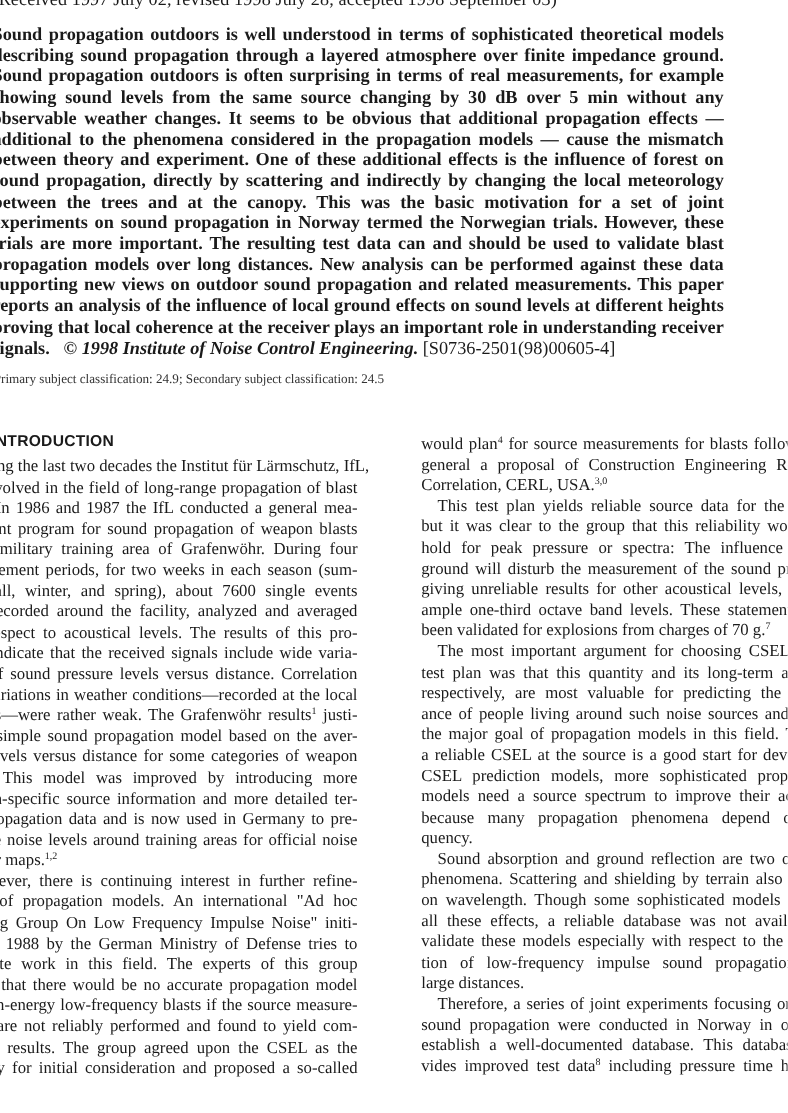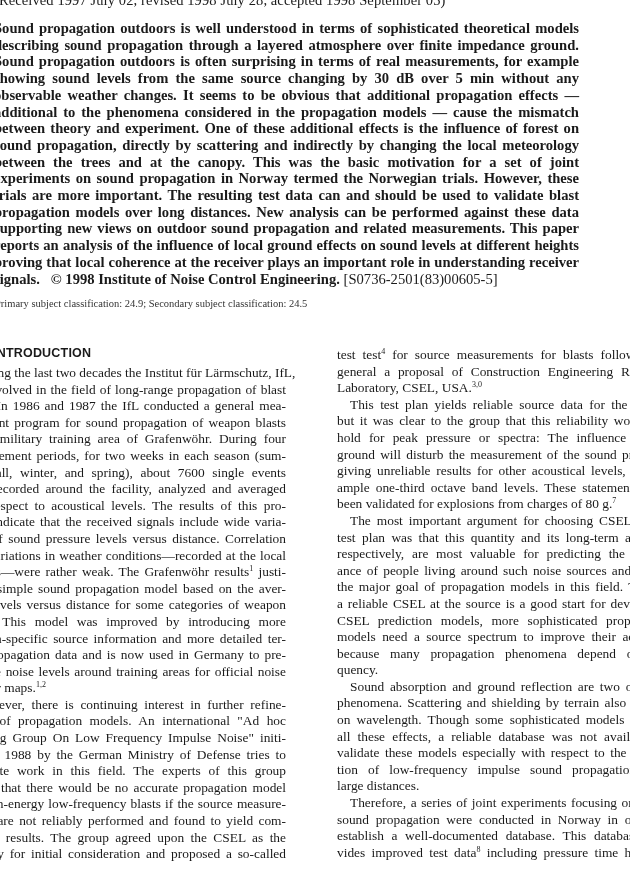--- a/index.html
+++ b/index.html
@@ -46,20 +46,21 @@
     .abstract .line {
       display: block;
       white-space: nowrap;
       text-align: justify;
       text-align-last: justify;
     }
     .abstract .line.last {
       text-align-last: left;
     }
     .abstract .copyright {
+      font-style: italic;
       margin-top: 48px;
     }
     .abstract .code {
       font-weight: normal;
     }
     .classification {
       position: absolute;
       left: -5px;
       top: 298px;
       font-size: 10.5px;
@@ -124,21 +125,21 @@
     <span class="line">additional to the phenomena considered in the propagation models — cause the mismatch</span>
     <span class="line">between theory and experiment. One of these additional effects is the influence of forest on</span>
     <span class="line">sound propagation, directly by scattering and indirectly by changing the local meteorology</span>
     <span class="line">between the trees and at the canopy. This was the basic motivation for a set of joint</span>
     <span class="line">experiments on sound propagation in Norway termed the Norwegian trials. However, these</span>
     <span class="line">trials are more important. The resulting test data can and should be used to validate blast</span>
     <span class="line">propagation models over long distances. New analysis can be performed against these data</span>
     <span class="line">supporting new views on outdoor sound propagation and related measurements. This paper</span>
     <span class="line">reports an analysis of the influence of local ground effects on sound levels at different heights</span>
     <span class="line">proving that local coherence at the receiver plays an important role in understanding receiver</span>
-    <span class="line last"><span>signals.</span>&nbsp;&nbsp;&nbsp;<span class="copyright">© 1998 Institute of Noise Control Engineering.</span>&nbsp;<span class="code">[S0736-2501(83)00605-5]</span></span>
+    <span class="line last"><span>signals.</span>&nbsp;&nbsp;&nbsp;<span class="copyright">© 1998 Institute of Noise Control Engineering.</span>&nbsp;<span class="code">[S0736-2501(98)00605-4]</span></span>
   </div>
 
   <div class="classification">Primary subject classification: 24.9; Secondary subject classification: 24.5</div>
 
   <div class="section-heading">INTRODUCTION</div>
 
   <div class="col col-left">
     <span class="line indent">During the last two decades the Institut für Lärmschutz, IfL,</span>
     <span class="line">was involved in the field of long-range propagation of blast</span>
     <span class="line">noise. In 1986 and 1987 the IfL conducted a general mea-</span>
@@ -165,31 +166,31 @@
     <span class="line">ated in 1988 by the German Ministry of Defense tries to</span>
     <span class="line">stimulate work in this field. The experts of this group</span>
     <span class="line">agreed that there would be no accurate propagation model</span>
     <span class="line">for high-energy low-frequency blasts if the source measure-</span>
     <span class="line">ments are not reliably performed and found to yield com-</span>
     <span class="line">parable results. The group agreed upon the CSEL as the</span>
     <span class="line">quantity for initial consideration and proposed a so-called</span>
   </div>
 
   <div class="col col-right">
-    <span class="line"><span>test test</span><sup>4</sup><span> for source measurements for blasts following in</span></span>
+    <span class="line"><span>would plan</span><sup>4</sup><span> for source measurements for blasts following in</span></span>
     <span class="line">general a proposal of Construction Engineering Research</span>
-    <span class="line last"><span>Laboratory, CSEL, USA.</span><sup>3,0</sup></span>
+    <span class="line last"><span>Correlation, CERL, USA.</span><sup>3,0</sup></span>
 
     <span class="line indent">This test plan yields reliable source data for the CSEL,</span>
     <span class="line">but it was clear to the group that this reliability would not</span>
     <span class="line">hold for peak pressure or spectra: The influence of the</span>
     <span class="line">ground will disturb the measurement of the sound pressure,</span>
     <span class="line">giving unreliable results for other acoustical levels, for ex-</span>
     <span class="line">ample one-third octave band levels. These statements have</span>
-    <span class="line last"><span>been validated for explosions from charges of 80 g.</span><sup>7</sup></span>
+    <span class="line last"><span>been validated for explosions from charges of 70 g.</span><sup>7</sup></span>
 
     <span class="line indent">The most important argument for choosing CSEL in the</span>
     <span class="line">test plan was that this quantity and its long-term average,</span>
     <span class="line">respectively, are most valuable for predicting the annoy-</span>
     <span class="line">ance of people living around such noise sources and this is</span>
     <span class="line">the major goal of propagation models in this field. Though</span>
     <span class="line">a reliable CSEL at the source is a good start for developing</span>
     <span class="line">CSEL prediction models, more sophisticated propagation</span>
     <span class="line">models need a source spectrum to improve their accuracy</span>
     <span class="line">because many propagation phenomena depend on fre-</span>

